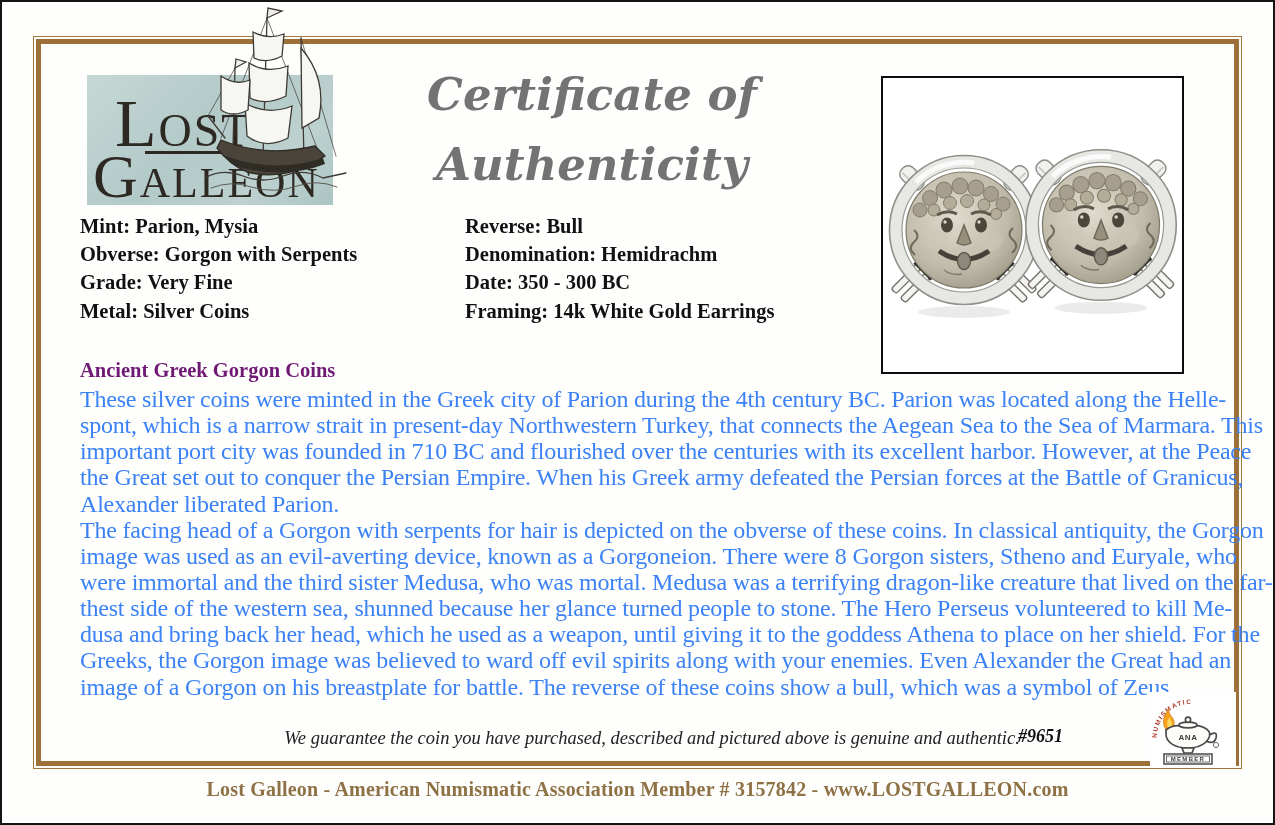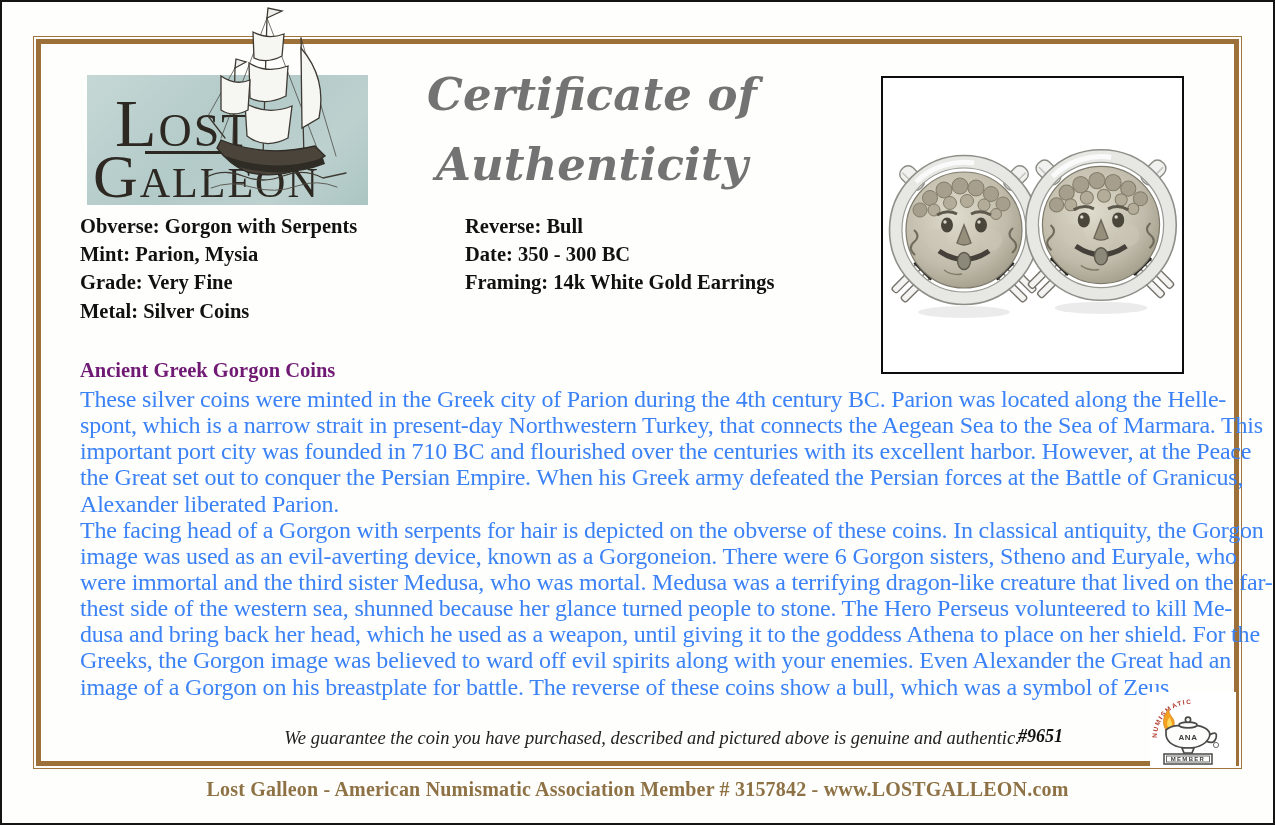--- a/index.html
+++ b/index.html
@@ -8,21 +8,21 @@
     background:#fefefc; border:2px solid #141414; overflow:hidden;
     font-family:"Liberation Serif", serif; color:#1a1a1a;
   }
   
   .frame { position:absolute; left:31px; top:34px; width:1207px; height:731px;
            border:1px solid #a1753e; z-index:1; }
   .frame-inner { position:absolute; left:2px; top:2px; right:2px; bottom:2px;
            border:5px solid #9c7038; }
 
   
-  .logo-box { position:absolute; left:85px; top:73px; width:281px; height:130px;
+  .logo-box { position:absolute; left:85px; top:73px; width:246px; height:130px;
     background:linear-gradient(135deg,#c6d8d6 0%,#b2cac8 45%,#bdd1cf 75%,#abc5c3 100%);
     z-index:2; }
   .logo-line { position:absolute; line-height:1; color:#2d2822; white-space:nowrap;
     font-family:"Liberation Serif", serif; letter-spacing:2px; }
   .logo-line1 { left:28px; top:14px; font-size:46px; }
   .logo-line1 .initial { font-size:68px; }
   .logo-line2 { left:6px; top:70px; font-size:42px; }
   .logo-line2 .initial { font-size:62px; }
   .logo-underline { position:absolute; left:58px; top:76px; width:150px; height:3px;
     background:#2d2822; }
@@ -185,40 +185,41 @@
           <ellipse cx="0" cy="31" rx="6.5" ry="8.5" fill="#8d897a" stroke="#5d594c" stroke-width="1.4"></ellipse>
           <path d="M-20,40 q8,6 18,4" fill="none" stroke="#827c6b" stroke-width="1.5"></path>
         </g>
       </defs>
       <use href="#coin" transform="translate(81,152)"></use>
       <use href="#coin" transform="translate(218,147) scale(1.01)"></use>
     </svg>
   </div>
 
   <div class="details details-left">
+    <div class="row">Mint: Parion, Mysia</div>
     <div class="row">Obverse: Gorgon with Serpents</div>
-    <div class="row">Mint: Parion, Mysia</div>
     <div class="row">Grade: Very Fine</div>
     <div class="row">Metal: Silver Coins</div>
   </div>
   <div class="details details-right">
     <div class="row">Reverse: Bull</div>
+    <div class="row">Denomination: Hemidrachm</div>
     <div class="row">Date: 350 - 300 BC</div>
     <div class="row">Framing: 14k White Gold Earrings</div>
   </div>
 
   <div class="body">
     <div class="body-heading">Ancient Greek Gorgon Coins</div>
     <div class="body-line">These silver coins were minted in the Greek city of Parion during the 4th century BC. Parion was located along the Helle-</div>
     <div class="body-line">spont, which is a narrow strait in present-day Northwestern Turkey, that connects the Aegean Sea to the Sea of Marmara. This</div>
     <div class="body-line">important port city was founded in 710 BC and flourished over the centuries with its excellent harbor. However, at the Peace</div>
     <div class="body-line">the Great set out to conquer the Persian Empire. When his Greek army defeated the Persian forces at the Battle of Granicus,</div>
     <div class="body-line">Alexander liberated Parion.</div>
     <div class="body-line">The facing head of a Gorgon with serpents for hair is depicted on the obverse of these coins. In classical antiquity, the Gorgon</div>
-    <div class="body-line">image was used as an evil-averting device, known as a Gorgoneion. There were 6 Gorgon sisters, Stheno and Euryale, who</div>
+    <div class="body-line">image was used as an evil-averting device, known as a Gorgoneion. There were 8 Gorgon sisters, Stheno and Euryale, who</div>
     <div class="body-line">were immortal and the third sister Medusa, who was mortal. Medusa was a terrifying dragon-like creature that lived on the far-</div>
     <div class="body-line">thest side of the western sea, shunned because her glance turned people to stone. The Hero Perseus volunteered to kill Me-</div>
     <div class="body-line">dusa and bring back her head, which he used as a weapon, until giving it to the goddess Athena to place on her shield. For the</div>
     <div class="body-line">Greeks, the Gorgon image was believed to ward off evil spirits along with your enemies. Even Alexander the Great had an</div>
     <div class="body-line">image of a Gorgon on his breastplate for battle. The reverse of these coins show a bull, which was a symbol of Zeus.</div>
   </div>
 
   <div class="guarantee-text">We guarantee the coin you have purchased, described and pictured above is genuine and authentic.</div>
   <div class="guarantee-number">#9651</div>
 

